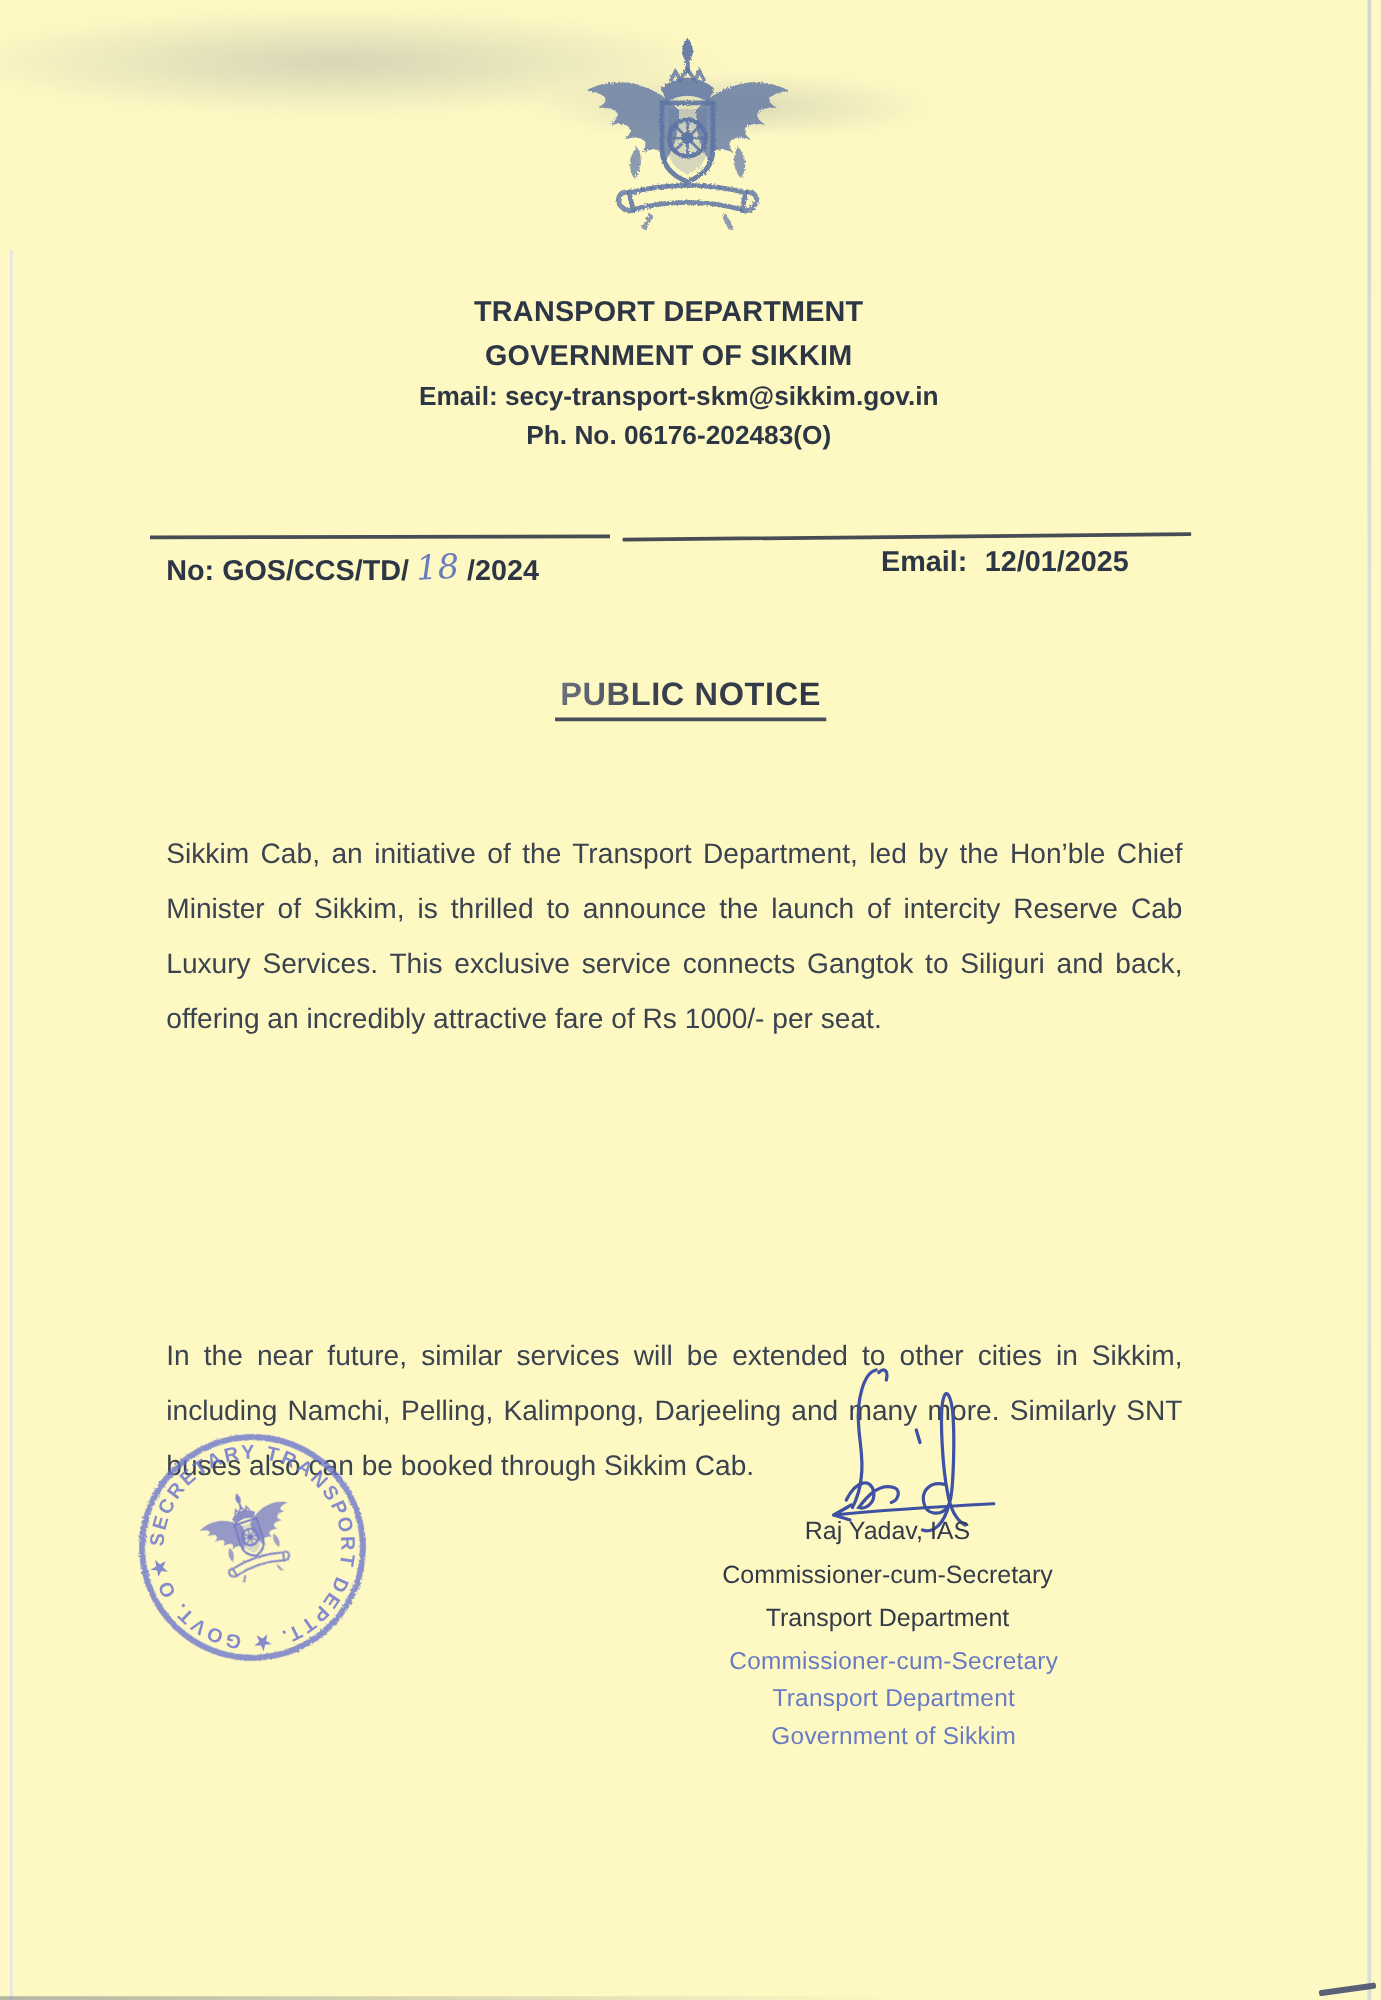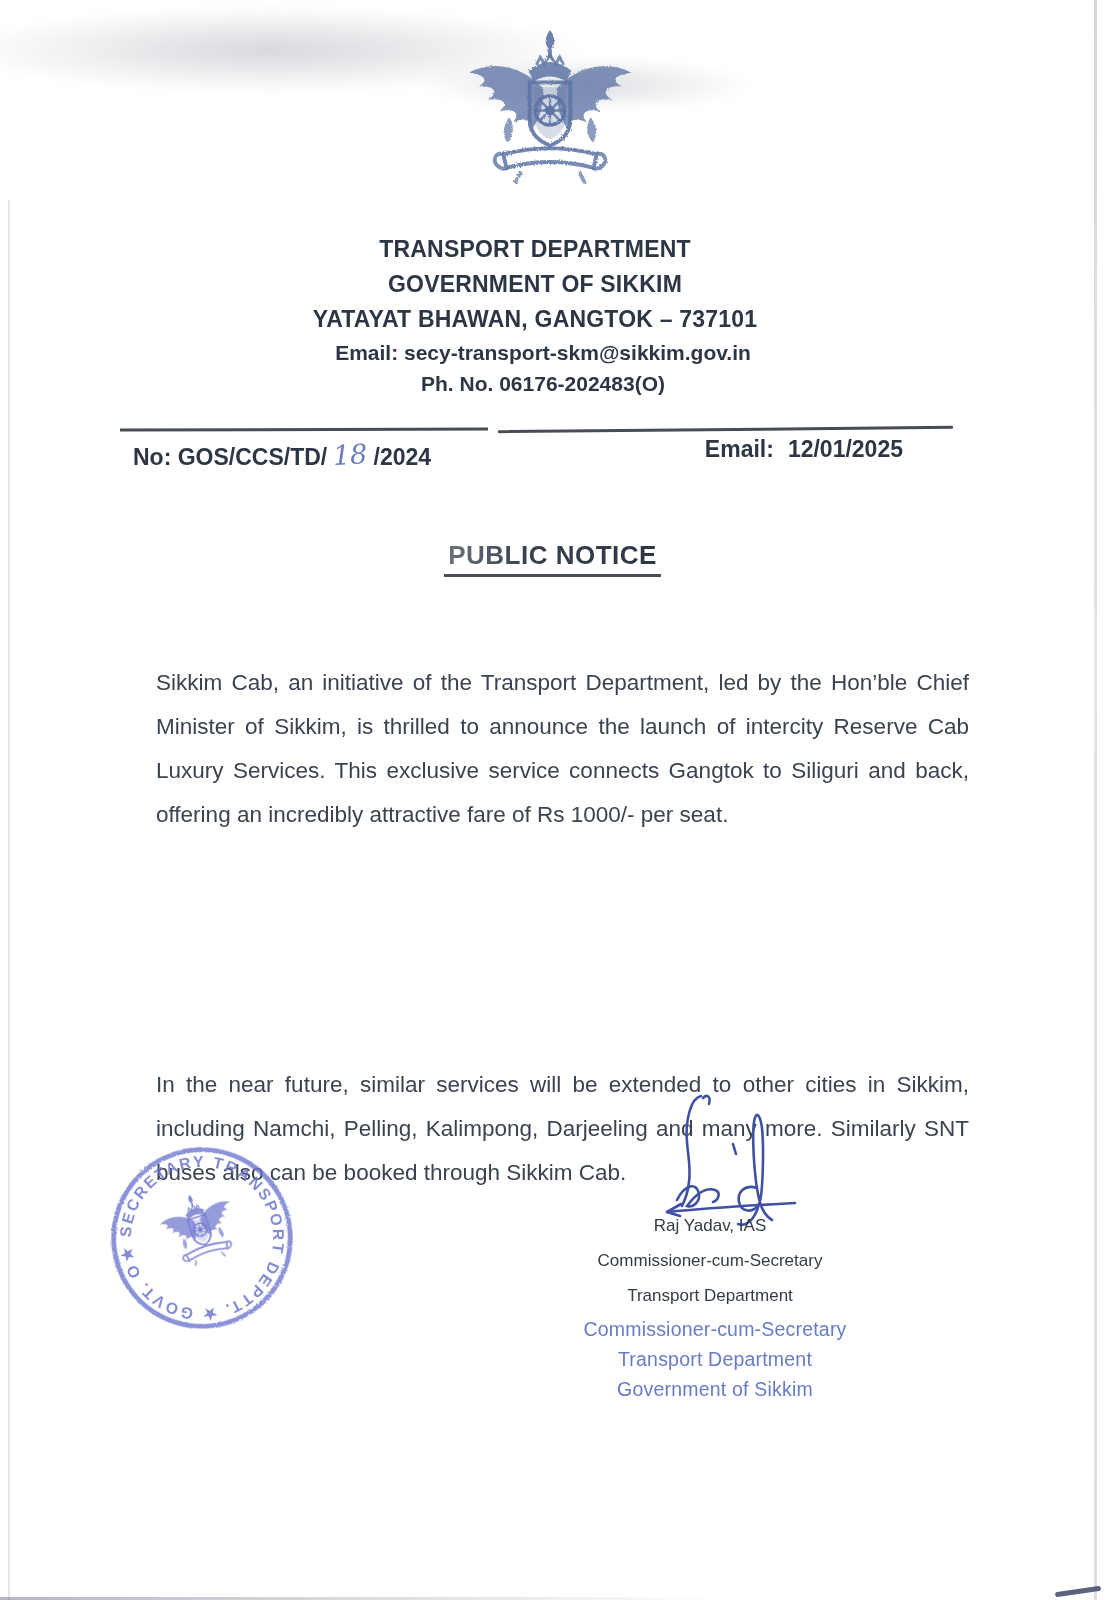--- a/index.html
+++ b/index.html
@@ -1,18 +1,18 @@
 <!DOCTYPE html>
 <html><head>
 <meta charset="utf-8">
 <style>
   html,body { margin:0; padding:0; background:#e8e9ec; }
   .page {
     position:relative; width:1105px; height:1600px; margin:0 auto;
-    background:#ffffff; overflow:hidden;
+    background:#fef9c3; overflow:hidden;
     font-family:"Liberation Sans", sans-serif;
     color:#39414f;
   }
   
   .scan-smudge-top {
     position:absolute; left:-30px; top:5px; width:790px; height:100px;
     background:
       radial-gradient(ellipse 55% 60% at 38% 45%, rgba(148,153,163,.38), rgba(148,153,163,0) 72%),
       radial-gradient(ellipse 30% 40% at 78% 80%, rgba(140,146,158,.30), rgba(140,146,158,0) 70%);
     filter: blur(4px);
@@ -53,33 +53,33 @@
   .notice-title { position:absolute; left:0; top:540px; width:1105px; text-align:center; }
   .notice-title span {
     display:inline-block; font-size:26px; font-weight:bold; letter-spacing:.5px;
     color:#343b49; border-bottom:3px solid #4a505a; padding:0 4px 3px 4px;
     background:linear-gradient(to right, #6d7480 0%, #39404d 38%, #2f3644 100%);
     -webkit-background-clip:text; background-clip:text; -webkit-text-fill-color:transparent;
   }
 
   
   .para { position:absolute; left:133px; width:813px; font-size:22.5px; line-height:44px;
-    text-align:justify; color:#3b4350;margin-left:23px; }
+    text-align:justify; color:#3b4350; }
   .para-1 { top:638px; }
   .para-2 { top:850px; }
   .para-3 { top:1040px; }
 
   
   .round-stamp { position:absolute; left:106px; top:1142px; width:192px; height:192px;
     transform:rotate(-18deg); opacity:.92; }
 
   
   .sig-svg { position:absolute; left:645px; top:1086px; width:165px; height:142px; }
   .sig-block { position:absolute; left:490px; top:1208px; width:440px; text-align:center;
-    color:#333b48; font-size:17px; line-height:35px; }
+    color:#333b48; font-size:20px; line-height:35px; }
   .sig-stamp-block { position:absolute; left:505px; top:1314px; width:420px; text-align:center;
     color:#5f74c4; font-size:19.5px; line-height:30px; letter-spacing:.2px; opacity:.95; }
 </style>
 </head>
 <body>
 
 <div class="page">
 
   <div class="scan-smudge-top"></div>
   <div class="scan-edge-right"></div>
@@ -129,21 +129,20 @@
 
   <div class="emblem-wrap">
     <svg viewBox="0 0 200 170" width="220" height="165" style="color:#5d74a4">
       <use href="#sikkim-emblem"></use>
     </svg>
   </div>
 
   <div class="letterhead">
     <div class="lh-line lh-1">TRANSPORT DEPARTMENT</div>
     <div class="lh-line lh-2">GOVERNMENT OF SIKKIM</div>
-    <div class="lh-line lh-3">YATAYAT BHAWAN, GANGTOK – 737101</div>
     <div class="lh-line lh-4">Email: secy-transport-skm@sikkim.gov.in</div>
     <div class="lh-line lh-5">Ph. No. 06176-202483(O)</div>
   </div>
 
   <div class="rule-left"></div>
   <div class="rule-right"></div>
 
   <div class="ref-row">
     <div class="ref-no">
       <span>No: GOS/CCS/TD/</span><span class="handwritten-no">18</span><span>/2024</span>

